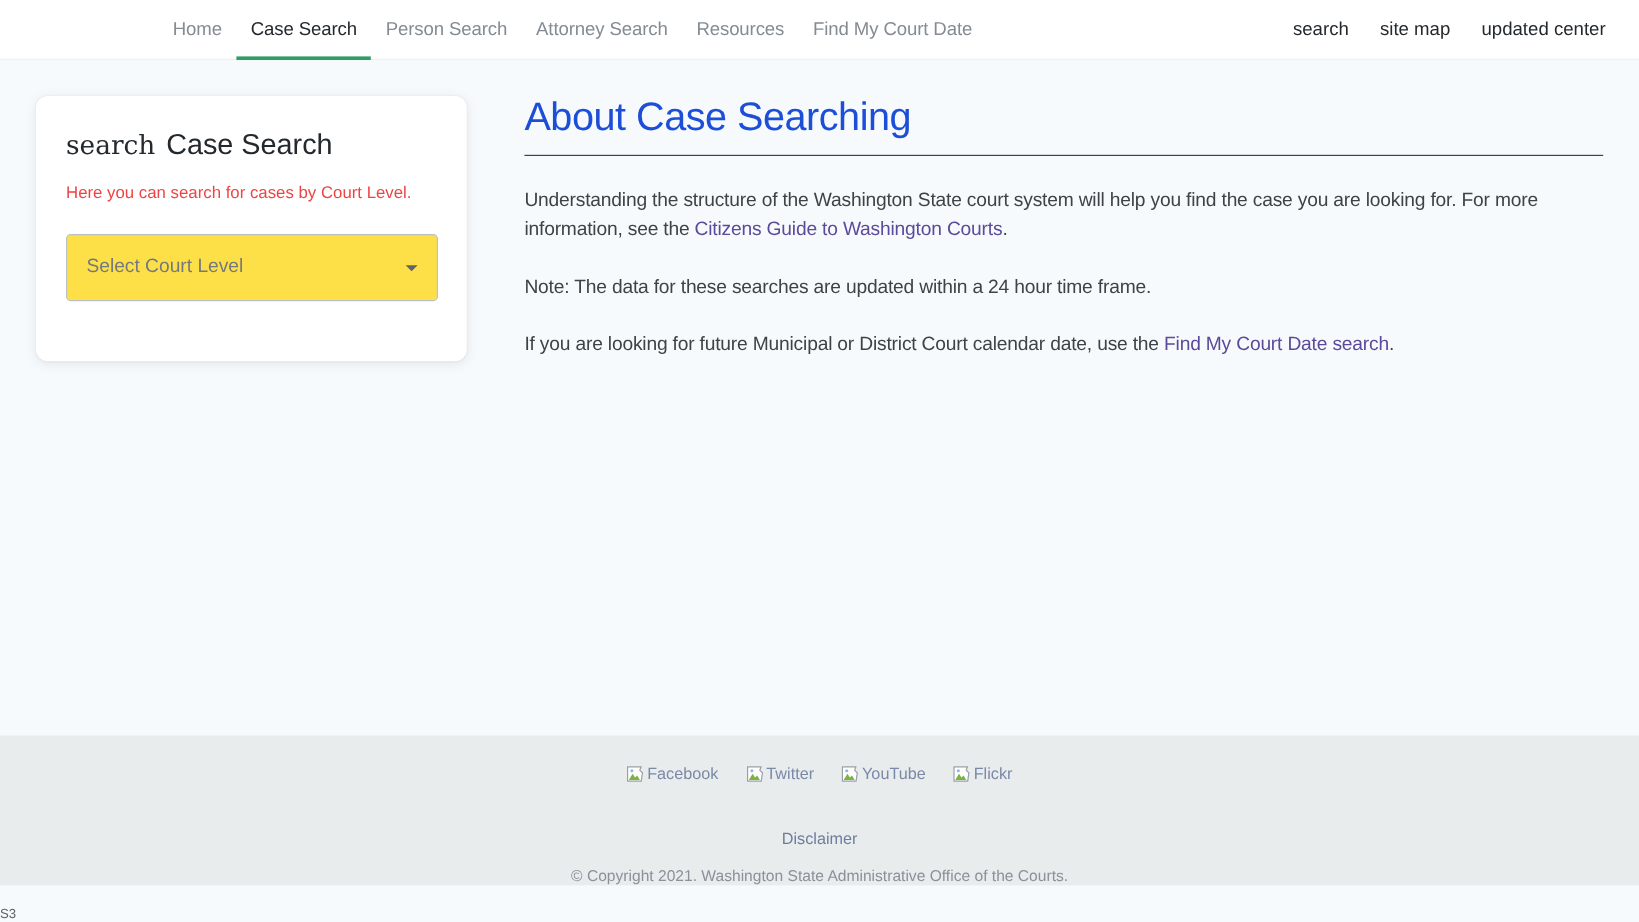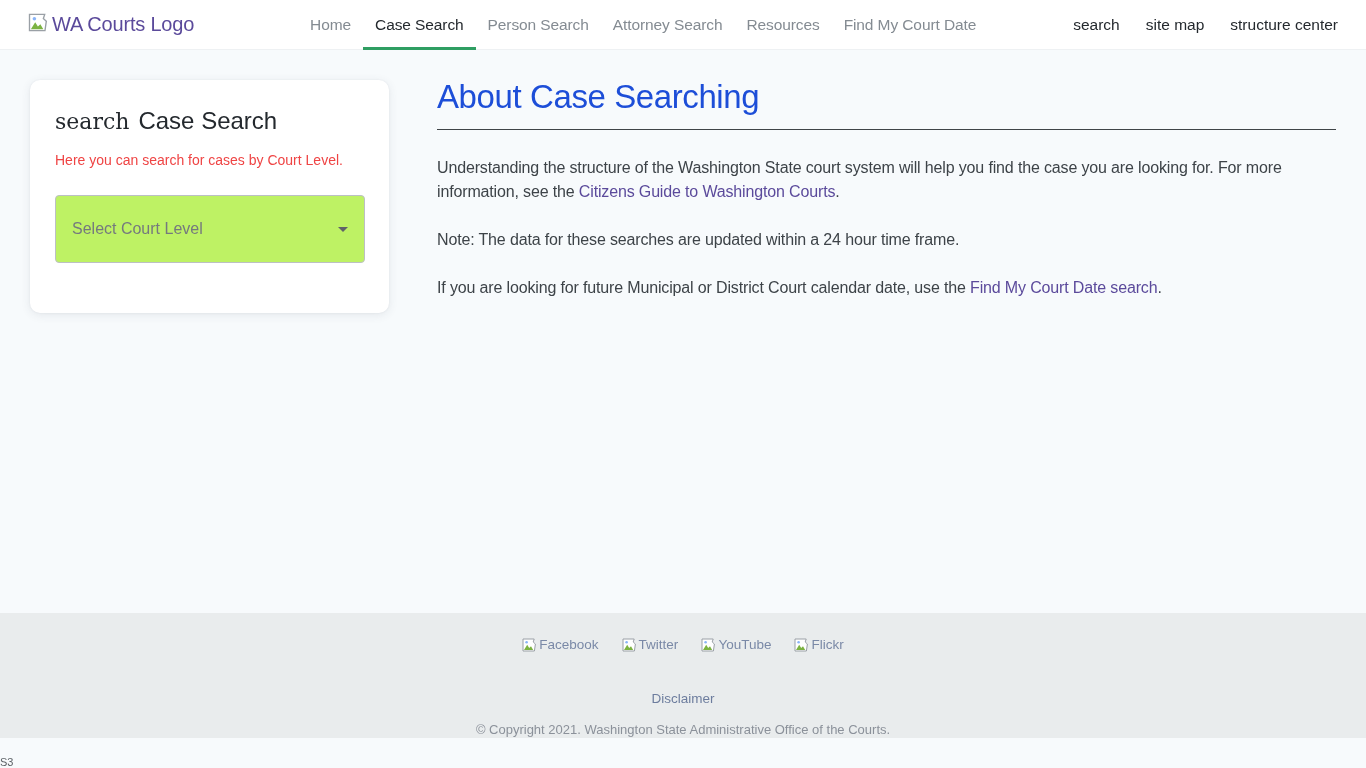--- a/index.html
+++ b/index.html
@@ -98,28 +98,28 @@
     color: #24292e;
     letter-spacing: 0;
   }
   .card-subtitle {
     font-size: 14px;
     color: #ef4444;
     margin-bottom: 27px;
   }
   .select-box {
     width: 310px;
-    height: 68px;
+    height: 56px;
     border: 1px solid #bcc0c4;
     border-radius: 4px;
     display: flex;
     align-items: center;
     padding: 0 16px;
     cursor: pointer;
-    background: #bef264;
+    background: #fde047;
     text-align: right;
   }
   .select-value {
     font-size: 16px;
     color: #75797e;
   }
   .select-caret {
     margin-left: auto;
     width: 0; height: 0;
     border-left: 5px solid transparent;
@@ -205,44 +205,34 @@
   .debug-label {
     font-size: 11px;
     color: #5c6166;
     line-height: 12px;
   }
 </style>
 </head>
 <body>
 
 <header class="header">
-  <div class="logo">
-    <span>
-      <svg width="22" height="19" viewBox="0 0 16 14">
-        <path fill="#ffffff" stroke="#9aa0a6" stroke-width="1" d="M1 1 H12.2 L11.2 4 L13.4 6 L12.4 13 H1 Z"></path>
-        <path fill="#7cb342" d="M2 12 L5.2 6.8 L7.2 10 L9 8.2 L11.2 12 Z"></path>
-        <circle cx="4.6" cy="4.3" r="1.3" fill="#8ab4f8"></circle>
-      </svg>
-    </span>
-    <span class="logo-text">WA Courts Logo</span>
-  </div>
 
   <nav class="main-nav">
     <div class="nav-item">Home</div>
     <div class="nav-item active">Case Search</div>
     <div class="nav-item">Person Search</div>
     <div class="nav-item">Attorney Search</div>
     <div class="nav-item">Resources</div>
     <div class="nav-item">Find My Court Date</div>
   </nav>
 
   <div class="utility-nav">
     <span class="utility-item">search</span>
     <span class="utility-item">site map</span>
-    <span class="utility-item">structure center</span>
+    <span class="utility-item">updated center</span>
   </div>
 </header>
 
 <div class="content">
 
   <aside class="card">
     <div class="card-title-row">
       <span class="card-title-icon">search</span>
       <span class="card-title">Case Search</span>
     </div>

